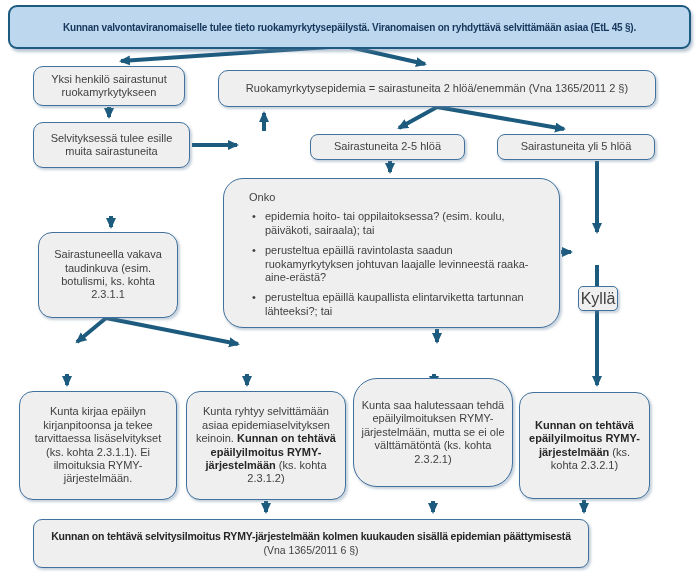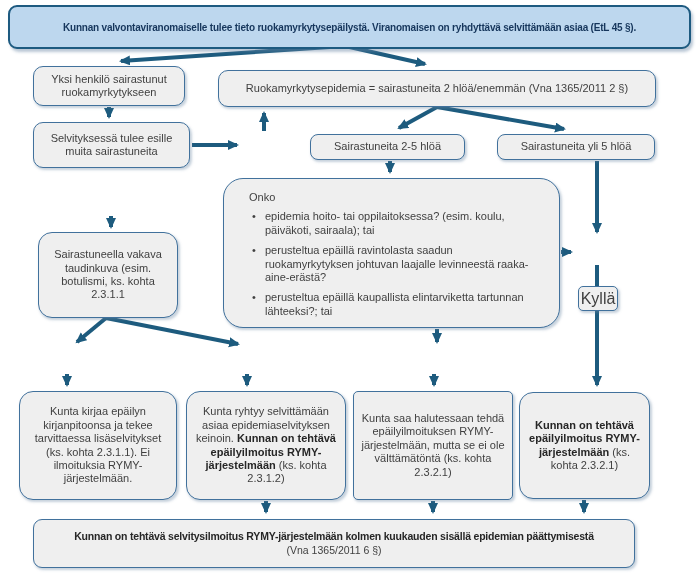--- a/index.html
+++ b/index.html
@@ -139,26 +139,26 @@
   </div>
 
   <div class="node" style="left:19px;top:391px;width:158px;height:109px;border-radius:14px;">
     <span>Kunta kirjaa epäilyn kirjanpitoonsa ja tekee tarvittaessa lisäselvitykset (ks. kohta 2.3.1.1). Ei ilmoituksia RYMY-järjestelmään.</span>
   </div>
 
   <div class="node" style="left:186px;top:391px;width:160px;height:109px;border-radius:14px;">
     <span><span>Kunta ryhtyy selvittämään asiaa epidemiaselvityksen keinoin. </span><strong>Kunnan on tehtävä epäilyilmoitus RYMY-järjestelmään </strong><span>(ks. kohta 2.3.1.2)</span></span>
   </div>
 
-  <div class="node" style="left:353px;top:391px;width:160px;height:109px;border-radius:5px;">
+  <div class="node" style="left:353px;top:378px;width:160px;height:109px;border-radius:24px;">
     <span>Kunta saa halutessaan tehdä epäilyilmoituksen RYMY-järjestelmään, mutta se ei ole välttämätöntä (ks. kohta 2.3.2.1)</span>
   </div>
 
   <div class="node" style="left:519px;top:392px;width:131px;height:107px;border-radius:14px;">
     <span><strong>Kunnan on tehtävä epäilyilmoitus RYMY-järjestelmään </strong><span>(ks. kohta 2.3.2.1)</span></span>
   </div>
 
-  <div class="footer-box" style="left:33px;top:519px;width:602px;height:49px;">
+  <div class="footer-box" style="left:33px;top:519px;width:556px;height:49px;">
     <span class="l1">Kunnan on tehtävä selvitysilmoitus RYMY-järjestelmään kolmen kuukauden sisällä epidemian päättymisestä</span>
     <span class="l2">(Vna 1365/2011 6 §)</span>
   </div>
 
 </div>
 
 </body></html>

